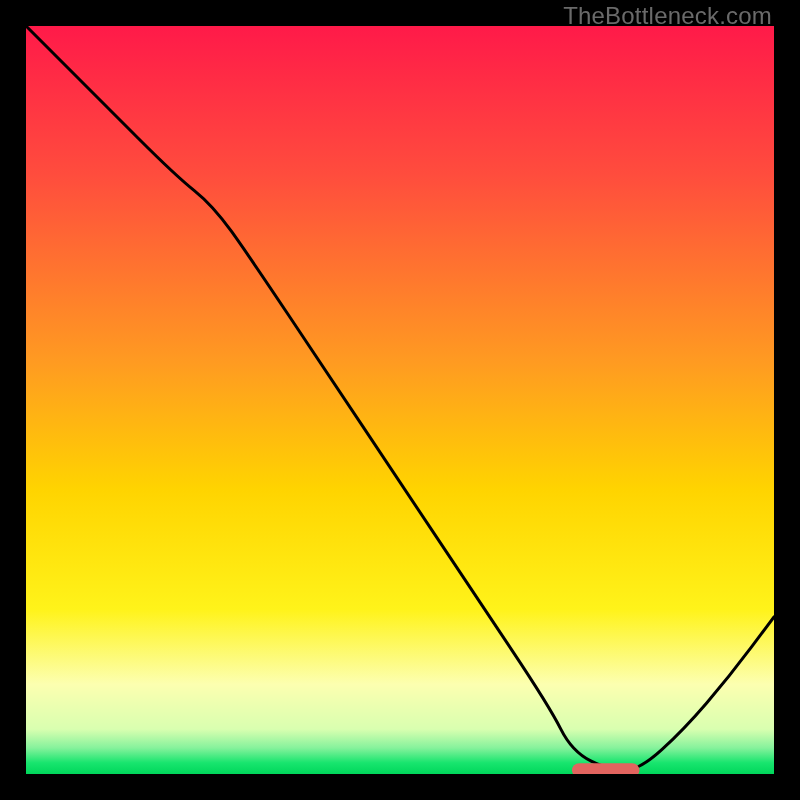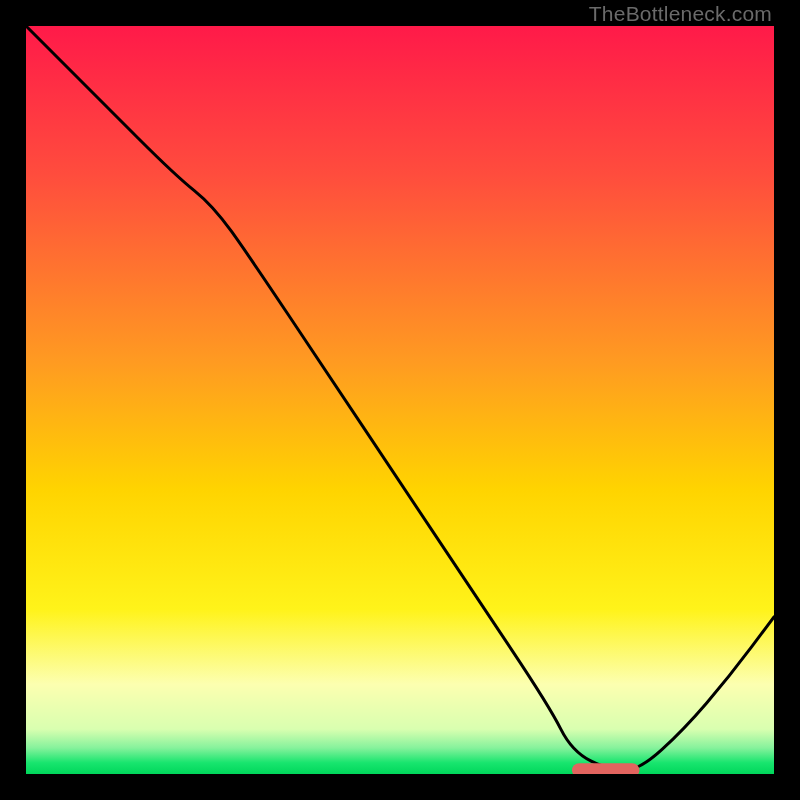--- a/index.html
+++ b/index.html
@@ -25,21 +25,21 @@
     top: 0;
     width: 748px;
     height: 748px;
     overflow: hidden;
   }
   .watermark {
     position: absolute;
     top: 2px;
     right: 28px;
     color: #6a6a6a;
-    font-size: 21px;
+    font-size: 24px;
     font-weight: 500;
     letter-spacing: 0.2px;
     user-select: none;
   }
   svg { display: block; }
 </style>
 </head>
 <body>
 
 <div class="watermark">TheBottleneck.com</div>

